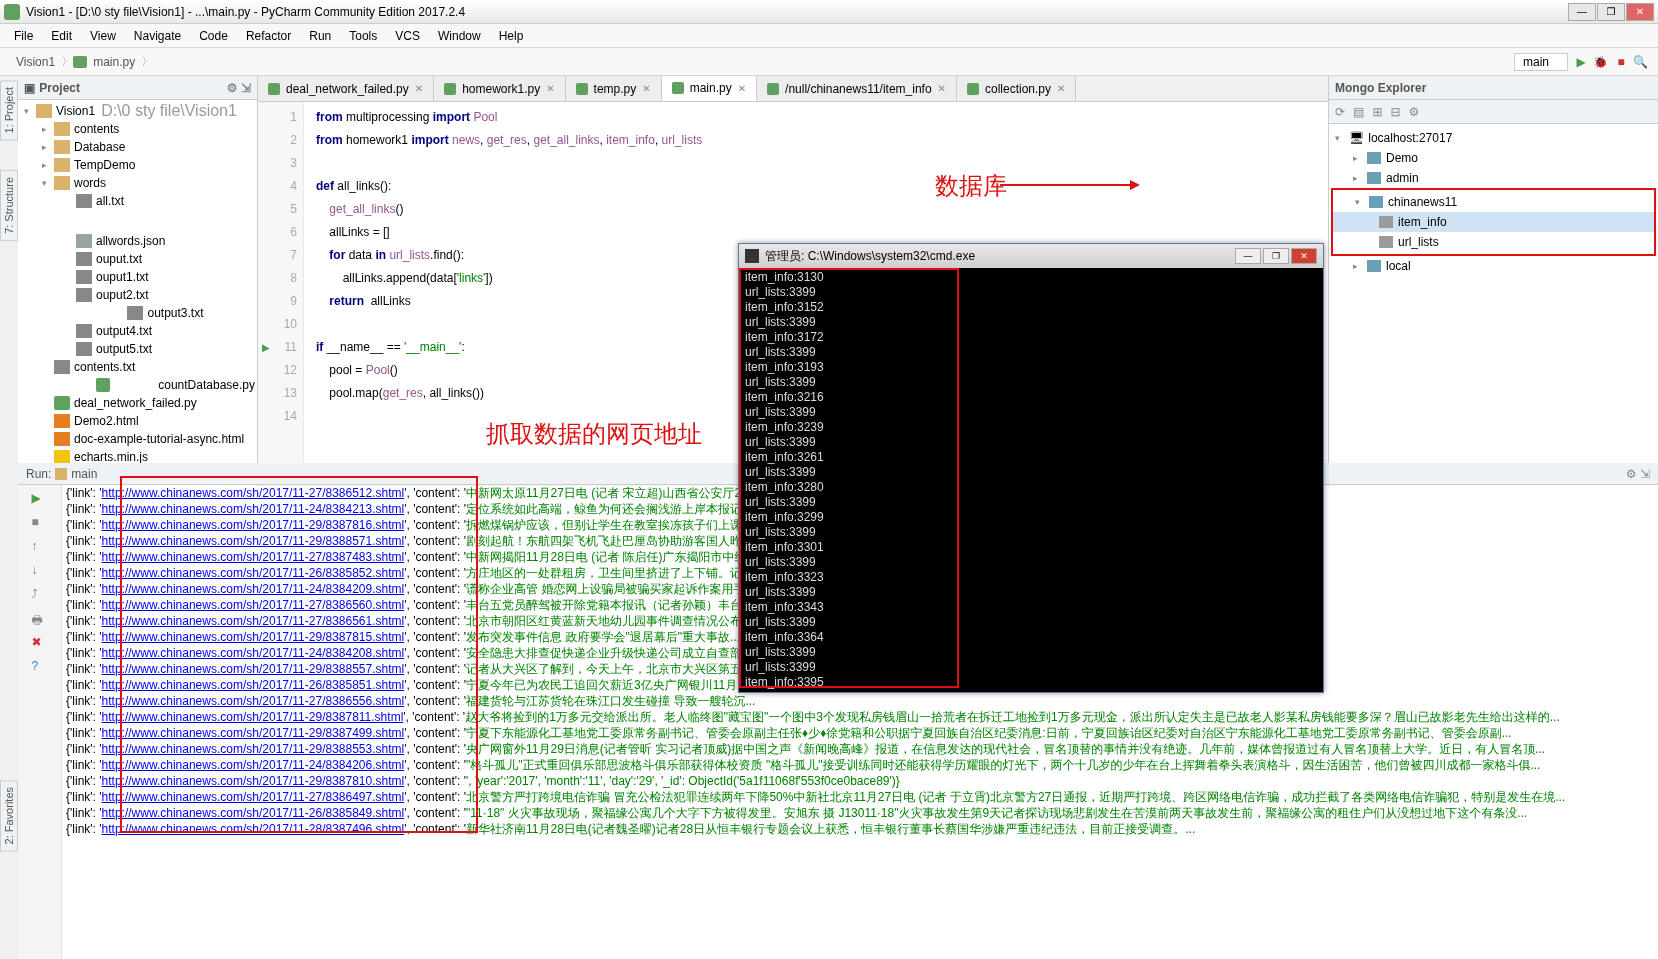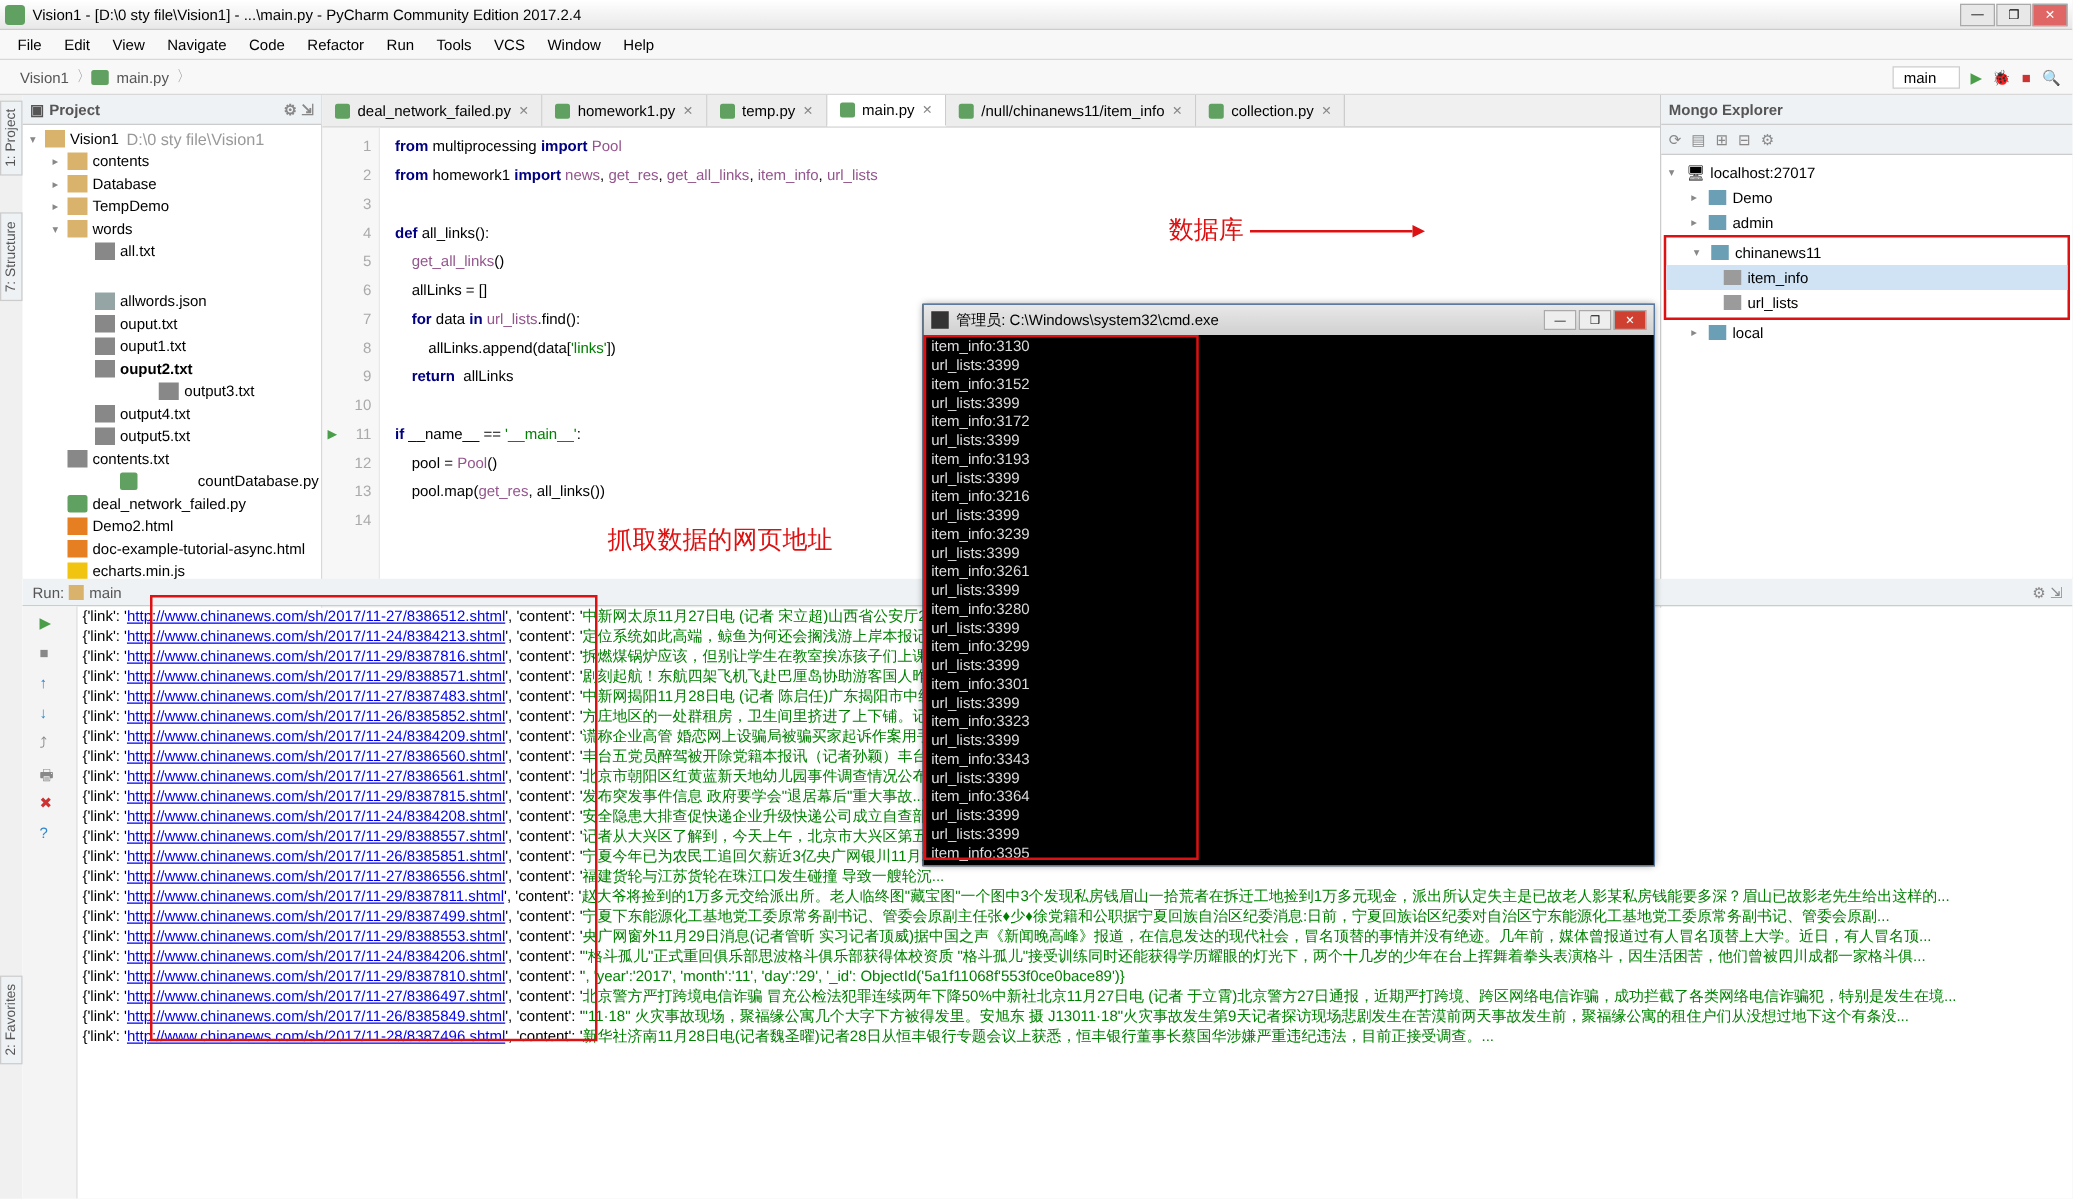--- a/index.html
+++ b/index.html
@@ -25,38 +25,38 @@
 .tree{overflow:auto;flex:1;padding:2px;}
 .tree-row{display:flex;align-items:center;height:18px;padding-left:4px;white-space:nowrap;}
 .tree-row .exp{width:12px;color:#888;font-size:9px;}
 .tree-row .fic{width:16px;height:14px;margin-right:4px;display:inline-block;}
 .fic.folder{background:#d9b36c;}
 .fic.py{background:#60a060;border-radius:2px;}
 .fic.txt{background:#888;}
 .fic.html{background:#e67e22;}
 .fic.js{background:#f1c40f;}
 .fic.json{background:#95a5a6;}
-.tree-row .hint{color:#999;margin-left:6px;font-size:13px;text-align:right;}
+.tree-row .hint{color:#999;margin-left:6px;font-size:16px;text-align:right;}
 .editor-area{display:flex;flex-direction:column;background:#fff;}
 .tabs{display:flex;background:#f0f0f0;border-bottom:1px solid #ccc;height:26px;}
 .tab{display:flex;align-items:center;padding:0 10px;border-right:1px solid #ccc;gap:6px;background:#ededed;}
 .tab.active{background:#fff;border-bottom:1px solid #fff;}
 .tab .tic{width:12px;height:12px;background:#60a060;border-radius:2px;}
 .tab .x{color:#888;font-size:10px;}
 .code-wrap{display:flex;flex:1;overflow:hidden;font-family:Consolas,monospace;font-size:14px;}
 .gutter{width:46px;background:#f7f7f7;border-right:1px solid #e8e8e8;text-align:right;padding:4px 6px 0 0;color:#aaa;}
 .gutter .ln{height:23px;line-height:23px;position:relative;}
 .run-mark{position:absolute;left:4px;color:#4a9e4a;font-size:10px;}
 .code{flex:1;padding:4px 0 0 12px;}
 .code .cl{height:23px;line-height:23px;white-space:pre;}
 .kw{color:#000080;font-weight:bold;}
 .str{color:#008000;}
 .nm{color:#94558d;}
 .breadcrumb-fn{background:#f4f4f4;border-top:1px solid #e0e0e0;height:22px;display:flex;align-items:center;padding:0 12px;color:#777;font-size:11px;}
-.annot-label{position:absolute;color:#d11;font-size:20px;pointer-events:none;font-family:"SimSun",sans-serif;}
+.annot-label{position:absolute;color:#d11;font-size:24px;pointer-events:none;font-family:"SimSun",sans-serif;}
 .mongo-panel{border-left:1px solid #ccc;background:#fff;display:flex;flex-direction:column;}
 .mongo-tb{height:24px;background:#eef2f5;border-bottom:1px solid #ccc;display:flex;align-items:center;padding:0 6px;gap:8px;color:#888;}
 .mongo-tree{flex:1;padding:4px 2px;}
 .mt-row{display:flex;align-items:center;height:20px;white-space:nowrap;}
 .mt-row .exp{width:14px;color:#888;font-size:9px;}
 .mt-row .dbic{width:14px;height:12px;background:#6a9fb5;margin-right:5px;}
 .mt-row .colic{width:14px;height:12px;background:#9b9b9b;margin-right:5px;}
 .mt-box{border:2px solid #d11;padding:2px 0;}
 .run-panel{border-top:1px solid #ccc;background:#fff;display:flex;flex-direction:column;height:497px;}
 .run-tab{background:#eef2f5;height:22px;display:flex;align-items:center;padding:0 8px;color:#555;border-bottom:1px solid #ccc;}
@@ -173,21 +173,21 @@
         <div class="tree-row" style="padding-left: 44px;">
           <span class="exp"></span>
           <span class="fic txt"></span>
           <span>ouput.txt</span>
         </div>
         <div class="tree-row" style="padding-left: 44px;">
           <span class="exp"></span>
           <span class="fic txt"></span>
           <span>ouput1.txt</span>
         </div>
-        <div class="tree-row" style="padding-left: 44px; font-weight: bold;">
+        <div class="tree-row" style="padding-left: 44px;">
           <span class="exp"></span>
           <span class="fic txt"></span>
           <span>ouput2.txt</span>
         </div>
         <div class="tree-row" style="padding-left: 44px; justify-content: center;">
           <span class="exp"></span>
           <span class="fic txt"></span>
           <span>output3.txt</span>
         </div>
         <div class="tree-row" style="padding-left: 44px;">

